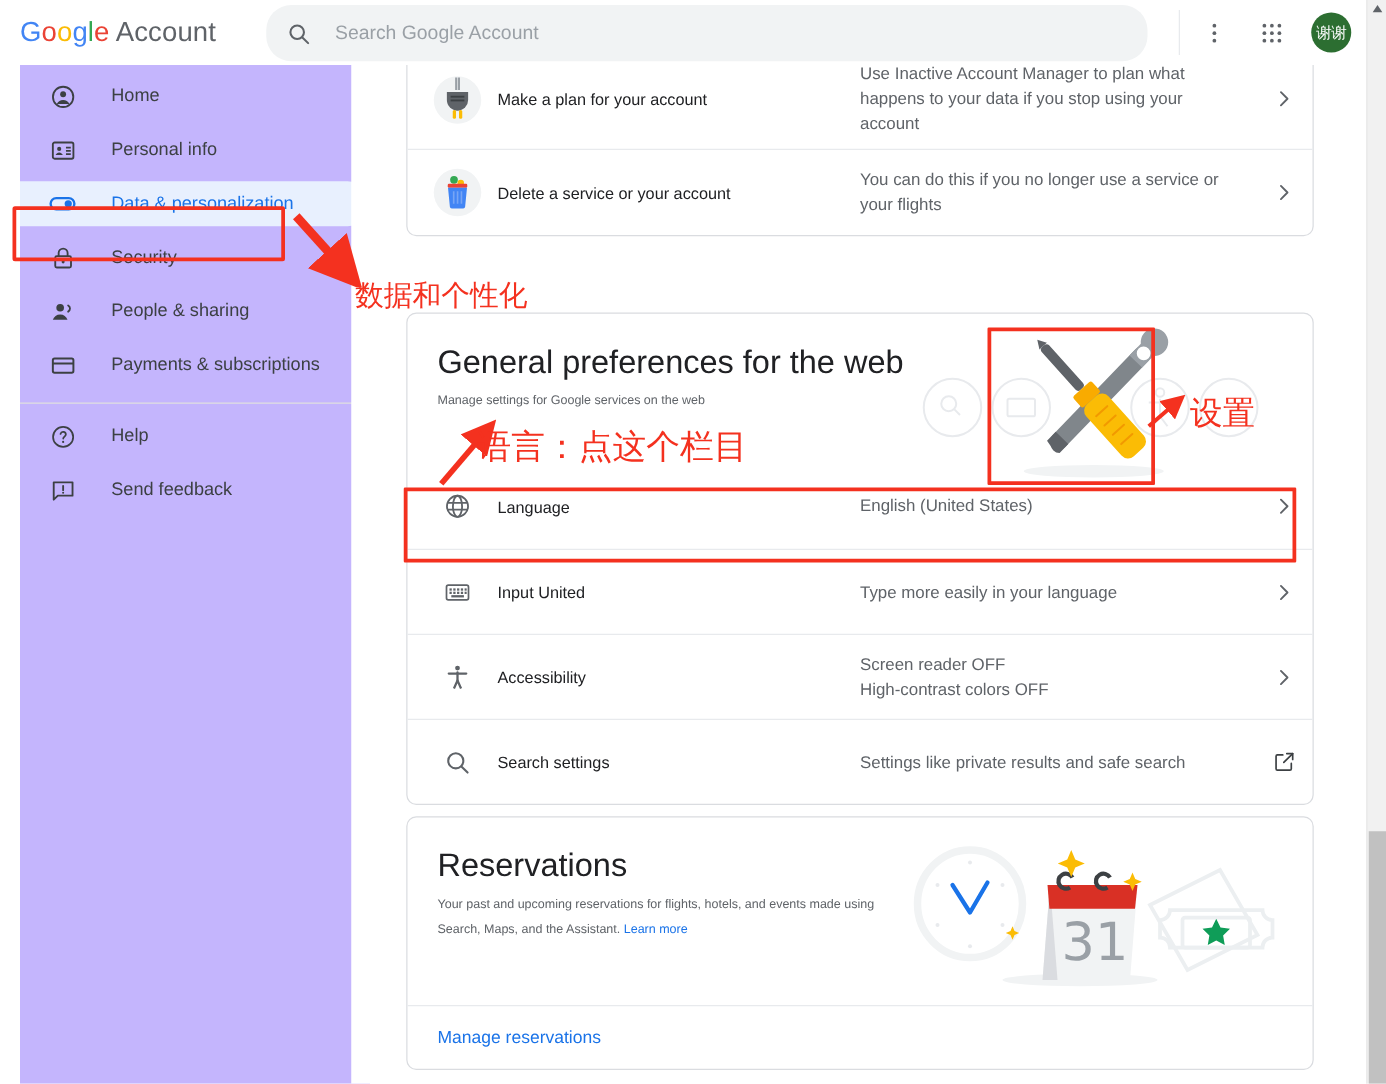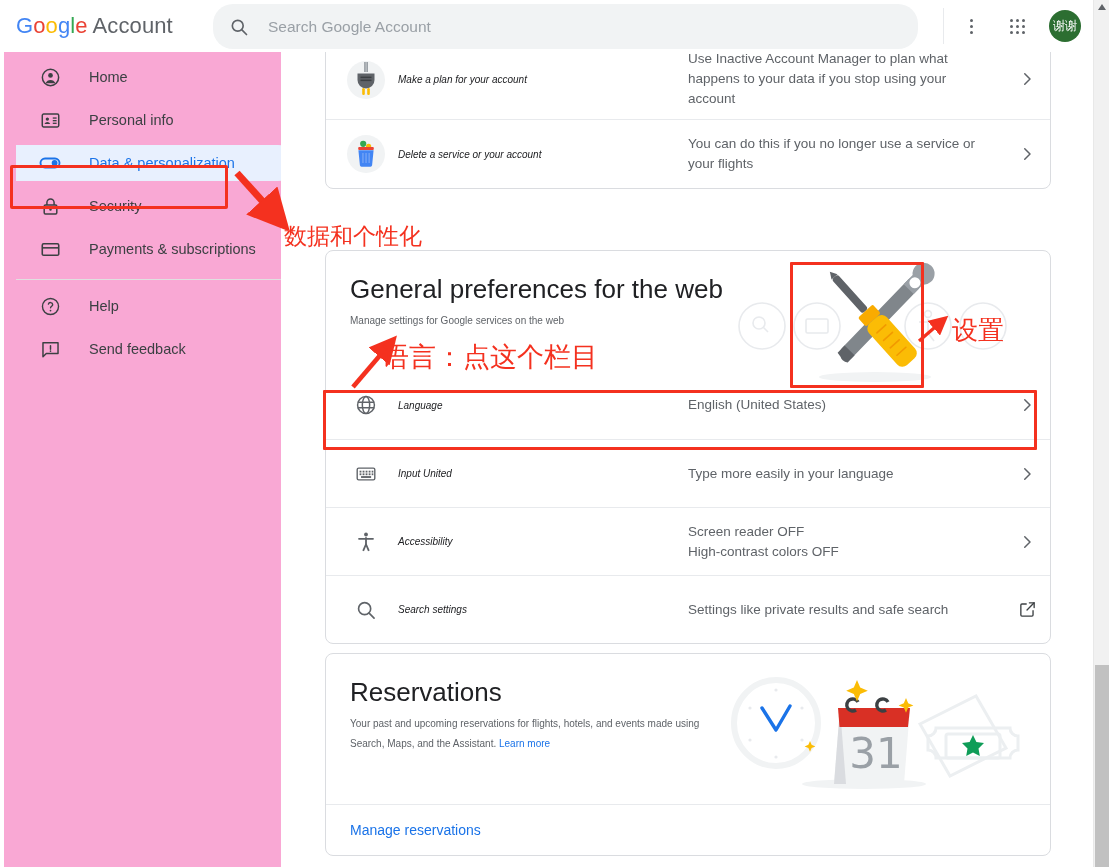--- a/index.html
+++ b/index.html
@@ -56,21 +56,21 @@
 
   .avatar {
     position:absolute; left:1049px; top:10px; width:32px; height:32px;
     border-radius:50%; background:#2c6e31; color:#fff;
     display:flex; align-items:center; justify-content:center;
     font-size:12.5px; cursor:pointer; letter-spacing:-0.5px;
     font-family:"DejaVu Sans", sans-serif;
   }
 
   
-  .sidebar { position:absolute; left:4px; top:52px; width:280px; height:815px; background:#f9a8d4;padding-left:12px; }
+  .sidebar { position:absolute; left:16px; top:52px; width:280px; height:815px; background:#c4b5fd; }
   .nav-item {
     position:relative; display:flex; align-items:center; height:36px;
     margin: 7px 0; padding-left: 22px; cursor:pointer;
     border-top-right-radius:18px; border-bottom-right-radius:18px;
     color:#3c4043; font-size:14.5px;
   }
   .nav-item .n-ico { width:24px; height:24px; display:flex; align-items:center; justify-content:center; flex:none; }
   .nav-item .n-lbl { margin-left: 27px; white-space:nowrap; }
   .nav-item.active { background:#e8f0fe; color:#1a73e8; font-weight:500; width:280px; }
   .nav-sep { height:1px; background:#e0e0e0; margin: 12px 0 8px 0; width:280px; }
@@ -83,21 +83,21 @@
   .card {
     position:absolute; left:44px; width:726px;
     border:1px solid #dadce0; border-radius:8px; background:#fff;
   }
   .row {
     display:flex; align-items:center; min-height:68px; padding: 10px 0;
     cursor:pointer; position:relative;
   }
   .row + .row { border-top: 1px solid #e8eaed; }
   .row .r-ico { width:48px; flex:none; display:flex; align-items:center; justify-content:center; margin-left:16px; }
-  .row .r-title { width:290px; font-size:10px; color:#202124; margin-left:8px;font-style:italic; }
+  .row .r-title { width:290px; font-size:13px; color:#202124; margin-left:8px; }
   .row .r-desc { flex:1; font-size:13.5px; color:#5f6368; line-height:20px; padding-right:10px; }
   .row .r-chev { width:46px; flex:none; display:flex; align-items:center; justify-content:center; color:#5f6368; }
 
   .card-head { padding: 24px 24px 0 24px; position:relative; min-height:120px; }
   .card-head h2 { margin:0; font-size:26px; font-weight:400; color:#202124; line-height:28px; }
   .card-head p { margin:8px 0 0 0; font-size:10px; color:#5f6368; line-height:20px; max-width:420px; }
   .card-art { position:absolute; right:0px; top:0px; }
 
   .card-footer { border-top:1px solid #e8eaed; padding: 16px 24px; }
   .link { color:#1a73e8; font-size:14px; cursor:pointer; }
@@ -213,20 +213,30 @@
       <span class="n-ico">
         <svg width="21" height="21" viewBox="0 0 24 24" fill="none" stroke="#3c4043" stroke-width="1.7">
           <rect x="4.8" y="10.2" width="14.4" height="10.4" rx="1.4"></rect>
           <path d="M7.9 10.2V7.4a4.1 4.1 0 0 1 8.2 0v2.8"></path>
           <circle cx="12" cy="15.4" r="1.4" fill="#3c4043" stroke="none"></circle>
         </svg>
       </span>
       <span class="n-lbl">Security</span>
     </div>
 
+    <div class="nav-item">
+      <span class="n-ico">
+        <svg width="21" height="21" viewBox="0 0 24 24" fill="#3c4043">
+          <circle cx="9.3" cy="8.2" r="3.5"></circle>
+          <path d="M2.6 19.3c.9-3.2 3.5-5 6.7-5s5.8 1.8 6.7 5z"></path>
+          <path d="M16.6 6.2a3.2 3.2 0 0 1 0 5.6" fill="none" stroke="#3c4043" stroke-width="1.7" stroke-linecap="round"></path>
+        </svg>
+      </span>
+      <span class="n-lbl">People &amp; sharing</span>
+    </div>
 
     <div class="nav-item">
       <span class="n-ico">
         <svg width="21" height="21" viewBox="0 0 24 24" fill="none" stroke="#3c4043" stroke-width="1.8">
           <rect x="2.6" y="5.4" width="18.8" height="13.2" rx="1.6"></rect>
           <line x1="2.6" y1="10.1" x2="21.4" y2="10.1"></line>
         </svg>
       </span>
       <span class="n-lbl">Payments &amp; subscriptions</span>
     </div>

